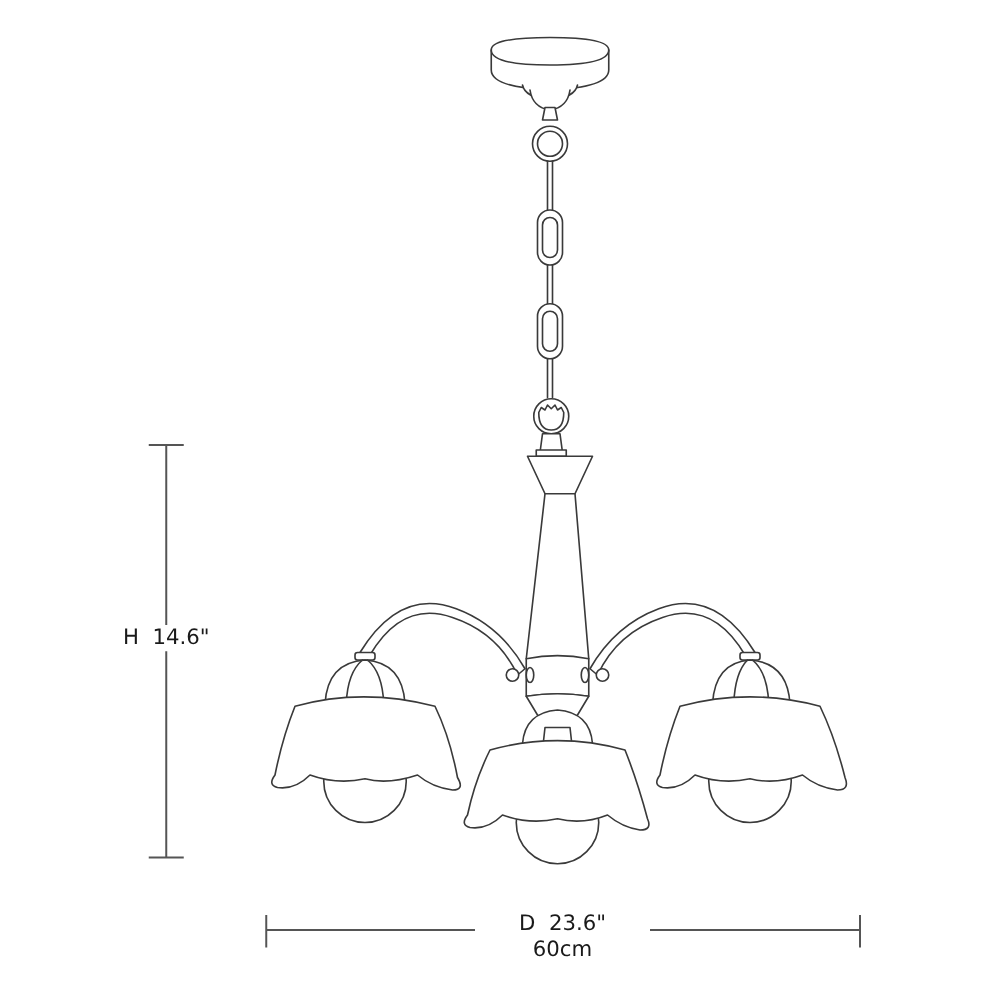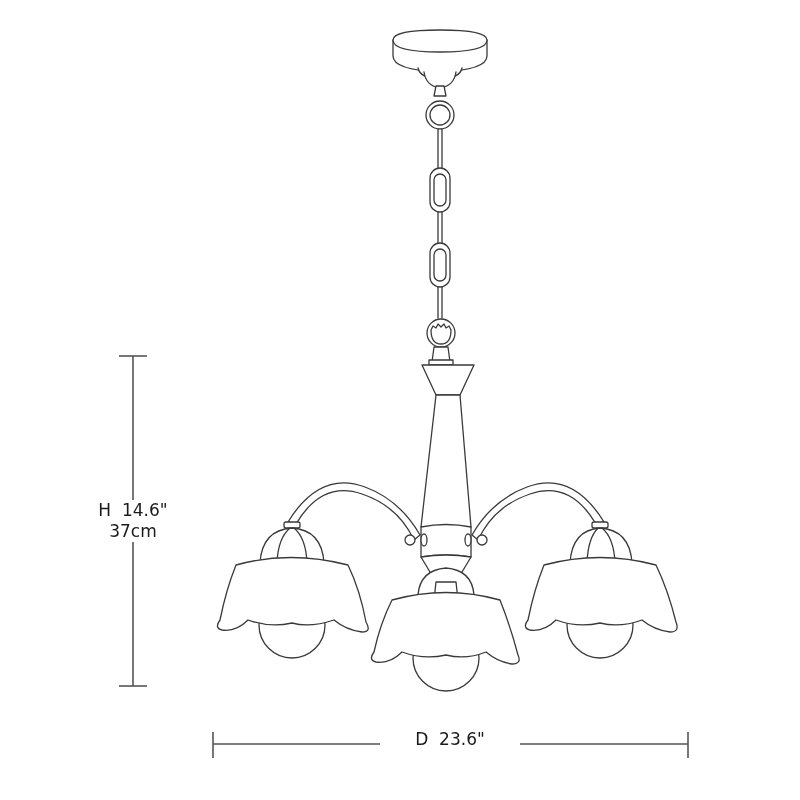--- a/index.html
+++ b/index.html
@@ -100,18 +100,18 @@
 
   <g>
     <line class="dim-line" x1="213" y1="744" x2="688" y2="744"></line>
     <line class="dim-line" x1="213" y1="732" x2="213" y2="758"></line>
     <line class="dim-line" x1="688" y1="732" x2="688" y2="758"></line>
   </g>
 </svg>
 
 <div id="height-label" class="dim-label">
   <div><span>H</span>&nbsp; <span>14.6"</span></div>
-  <div>37cm</div>
 </div>
 
 <div id="width-label" class="dim-label">
   <div><span>D</span>&nbsp; <span>23.6"</span></div>
+  <div>60cm</div>
 </div>
 
 </body></html>

